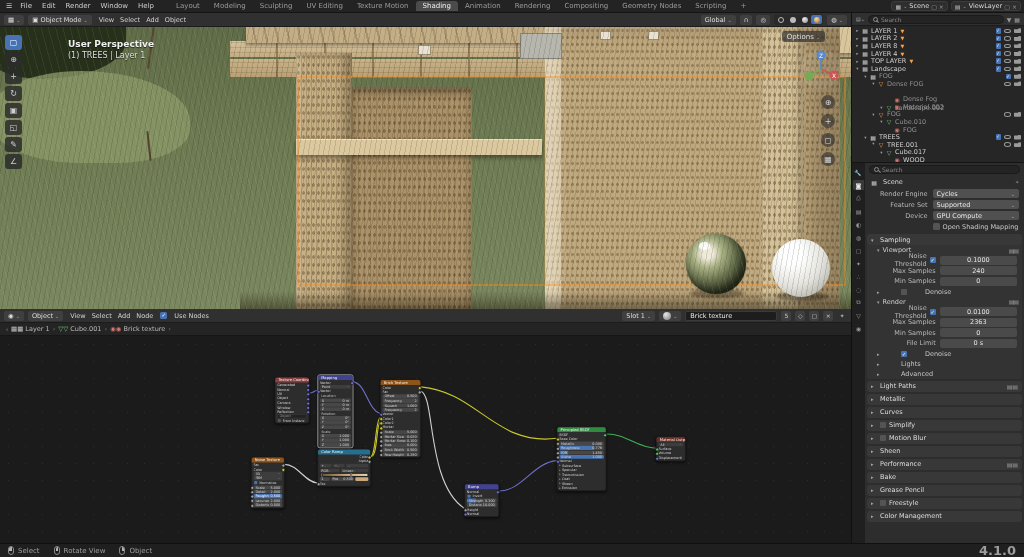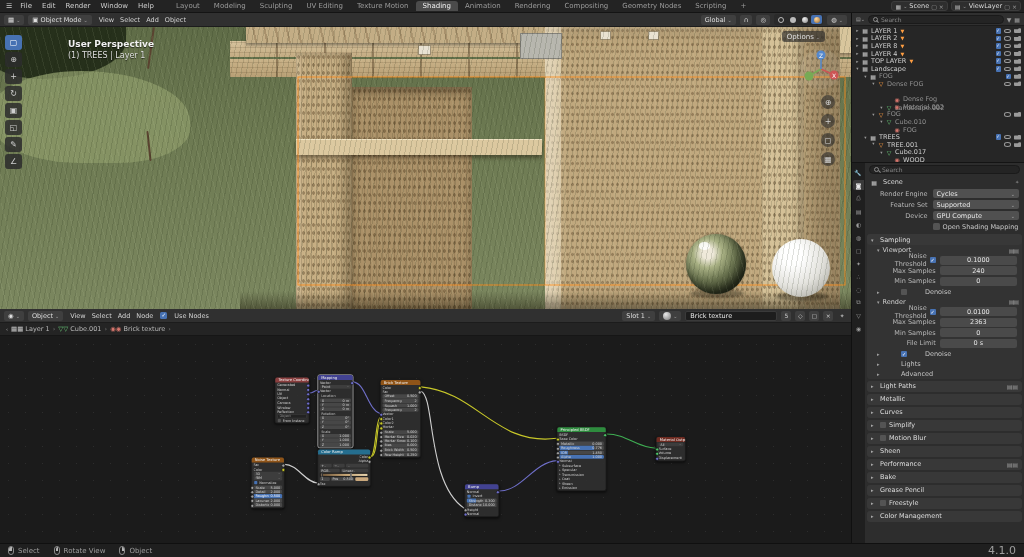--- a/index.html
+++ b/index.html
@@ -213,21 +213,21 @@
   .haschk .cwrap::after{content:"✓";position:absolute;inset:0;font-size:5px;line-height:6px;color:#fff;text-align:center;}
   .collrow{height:10px;display:flex;align-items:center;gap:18px;padding:0 4px 0 10px;color:#c4c4c4;}
   .collrow .arr{font-size:5px;color:#a0a0a0;width:6px;}
 
   
   .statusbar{height:14px;background:#1f1f1f;border-top:1px solid #101010;display:flex;align-items:center;padding:0 8px;gap:14px;flex:0 0 auto;}
   .sitem{display:flex;align-items:center;gap:4px;font-size:7px;color:#9d9d9d;}
   .mouse{width:6px;height:9px;border:1px solid #8a8a8a;border-radius:3px;position:relative;}
   .mouse::before{content:"";position:absolute;width:2.5px;height:3.5px;background:#b5b5b5;top:0;border-radius:2px 0 0 0;}
   .mouse.lmb::before{left:0;} .mouse.mmb::before{left:1.5px;width:2px;} .mouse.rmb::before{right:0;border-radius:0 2px 0 0;}
-  .sver{margin-left:auto;font-size:11px;color:#9d9d9d;}
+  .sver{margin-left:auto;font-size:13px;color:#9d9d9d;font-weight:bold;}
 </style>
 </head>
 <body>
 
 <div class="app">
 
 
   <div class="topbar">
     <span class="menu" style="padding:0 3px;">☰</span>
     <span style="display:flex;">

